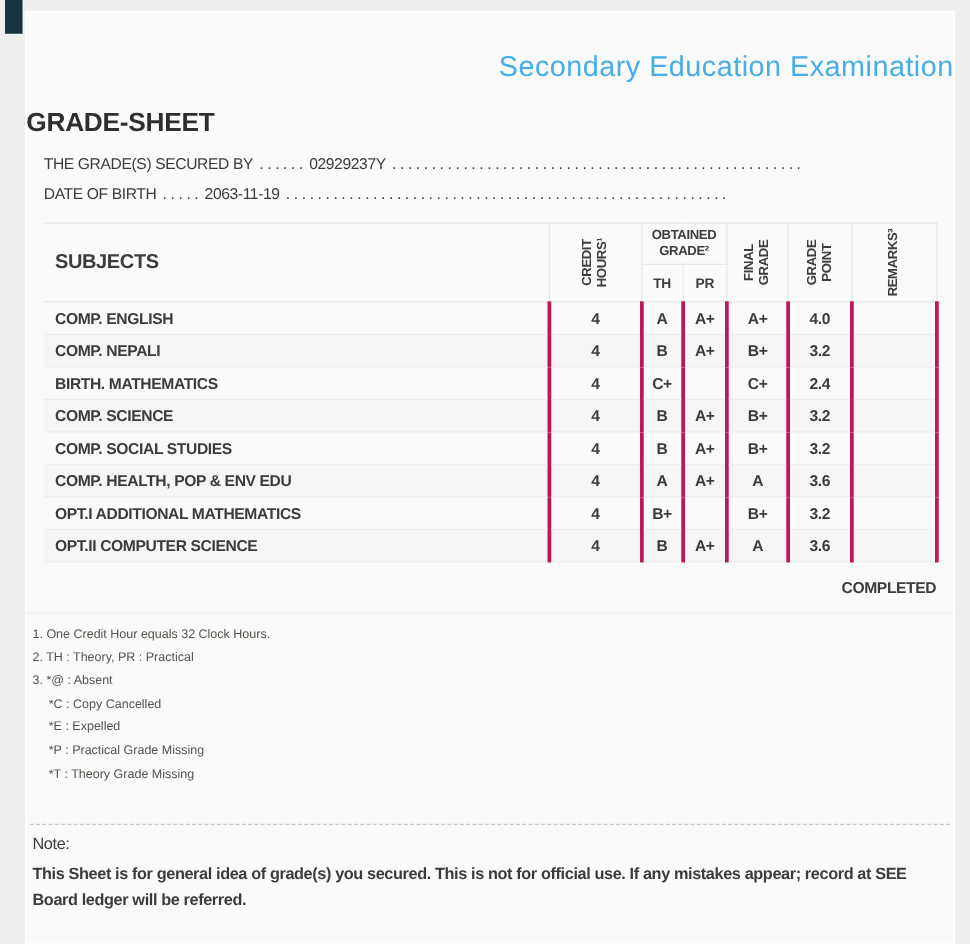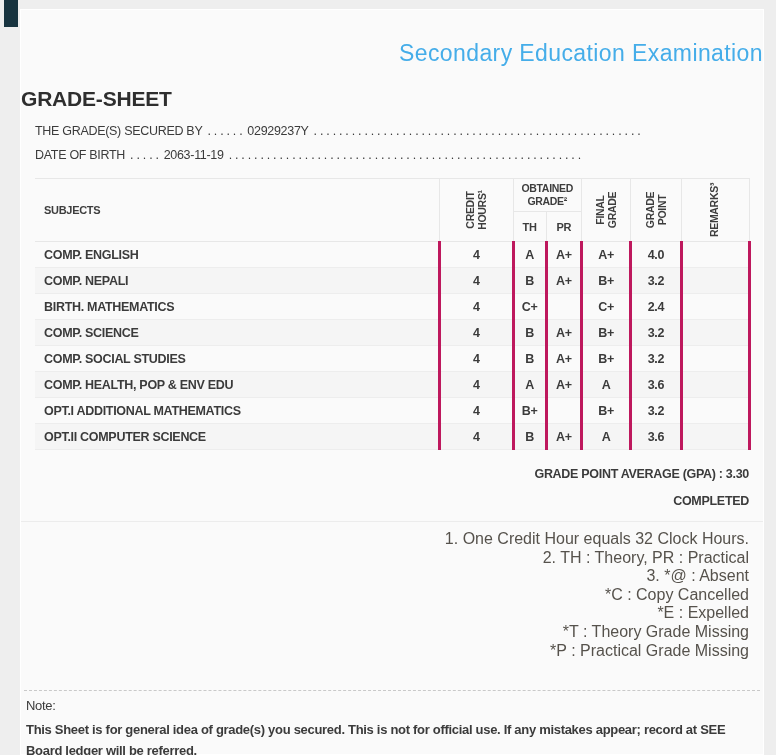--- a/index.html
+++ b/index.html
@@ -17,34 +17,34 @@
   .title{padding-top:30px;text-align:right;font-size:23px;color:#45ade9;letter-spacing:.4px;}
   .subtitle{margin-top:20px;text-align:left;font-size:21px;font-weight:bold;color:#2e2e2e;letter-spacing:-.2px;}
   .info-block{margin:8px 12px 0 14px;}
   .info-line{line-height:24px;height:24px;white-space:nowrap;overflow:hidden;
     font-weight:normal;font-size:12.5px;color:#3b3b3b;letter-spacing:-.3px;}
   .info-line span{margin-right:5px;}
   table.grade{margin:11px 14px 0 14px;border-collapse:collapse;table-layout:fixed;width:716px;
     font-size:12.5px;color:#3b3b3b;font-weight:bold;letter-spacing:-.3px;}
   table.grade th,table.grade td{padding:0;}
   thead th{border:1px solid #e7e7e7;font-size:10.5px;color:#3d3d3d;}
-  thead th.subjects-h{border-left:none;text-align:left;padding-left:9px;font-size:11px;}
+  thead th.subjects-h{border-left:none;text-align:left;padding-left:9px;font-size:16px;}
   thead th.rot{position:relative;}
   .vert{position:absolute;left:50%;top:50%;transform:translate(-50%,-50%) rotate(-90deg);
     white-space:pre;text-align:center;line-height:11.5px;font-size:10.5px;}
   .obt{white-space:pre-line;text-align:center;line-height:13px;height:32px;vertical-align:middle;}
   .h-sub{height:29px;text-align:center;font-size:11px;}
   tbody td{height:25px;text-align:center;border-right:3px solid #be185d;border-bottom:1px solid #ededed;}
   tbody td.subject{text-align:left;padding-left:9px;border-left:none;}
   tbody tr:nth-child(even){background:#f5f5f5;}
   .summary{margin:0 14px;text-align:right;font-weight:bold;font-size:12.5px;color:#3b3b3b;letter-spacing:-.3px;}
   .gpa-line{margin-top:17px;}
   .completed-line{margin-top:13px;}
   .bottom-rule{border-top:1px solid #ececec;margin-top:13px;}
-  .footnotes{margin:8px 14px 0 5px;font-size:16px;color:#56524c;line-height:18.6px;text-align:right;}
+  .footnotes{margin:8px 14px 0 5px;font-size:10px;color:#56524c;line-height:18.6px;}
   .fn-indent{padding-left:13px;}
   .dashed-divider{border-top:1px dashed #c9c9c9;margin:30px 3px 0 3px;}
   .note-heading{margin:7px 0 0 5px;font-size:13px;font-weight:normal;color:#3b3b3b;letter-spacing:-.3px;}
   .note-body{margin:6px 0 0 5px;width:735px;font-size:13px;font-weight:bold;color:#3b3b3b;
     line-height:21px;letter-spacing:-.3px;}
 </style>
 </head>
 <body>
 
 <div class="corner-mark"></div>
@@ -169,37 +169,33 @@
           <td>B</td>
           <td>A+</td>
           <td>A</td>
           <td>3.6</td>
           <td></td>
         </tr>
     </tbody>
   </table>
 
   <div class="summary">
-    <div class="gpa-line">
-      <span>GRADE POINT AVERAGE (GPA) :</span>
-      <span>3.30</span>
-    </div>
     <div class="completed-line">COMPLETED</div>
   </div>
 
   <div class="bottom-rule"></div>
 
   <div class="footnotes">
     <div>1. One Credit Hour equals 32 Clock Hours.</div>
     <div>2. TH : Theory, PR : Practical</div>
     <div>3. *@ : Absent</div>
     <div class="fn-indent">*C : Copy Cancelled</div>
     <div class="fn-indent">*E : Expelled</div>
+    <div class="fn-indent">*P : Practical Grade Missing</div>
     <div class="fn-indent">*T : Theory Grade Missing</div>
-    <div class="fn-indent">*P : Practical Grade Missing</div>
   </div>
 
   <div class="dashed-divider"></div>
 
   <div class="note-heading">Note:</div>
   <div class="note-body">This Sheet is for general idea of grade(s) you secured. This is not for official use. If any mistakes appear; record at SEE Board ledger will be referred.</div>
 
 </div>
 
 </body></html>

